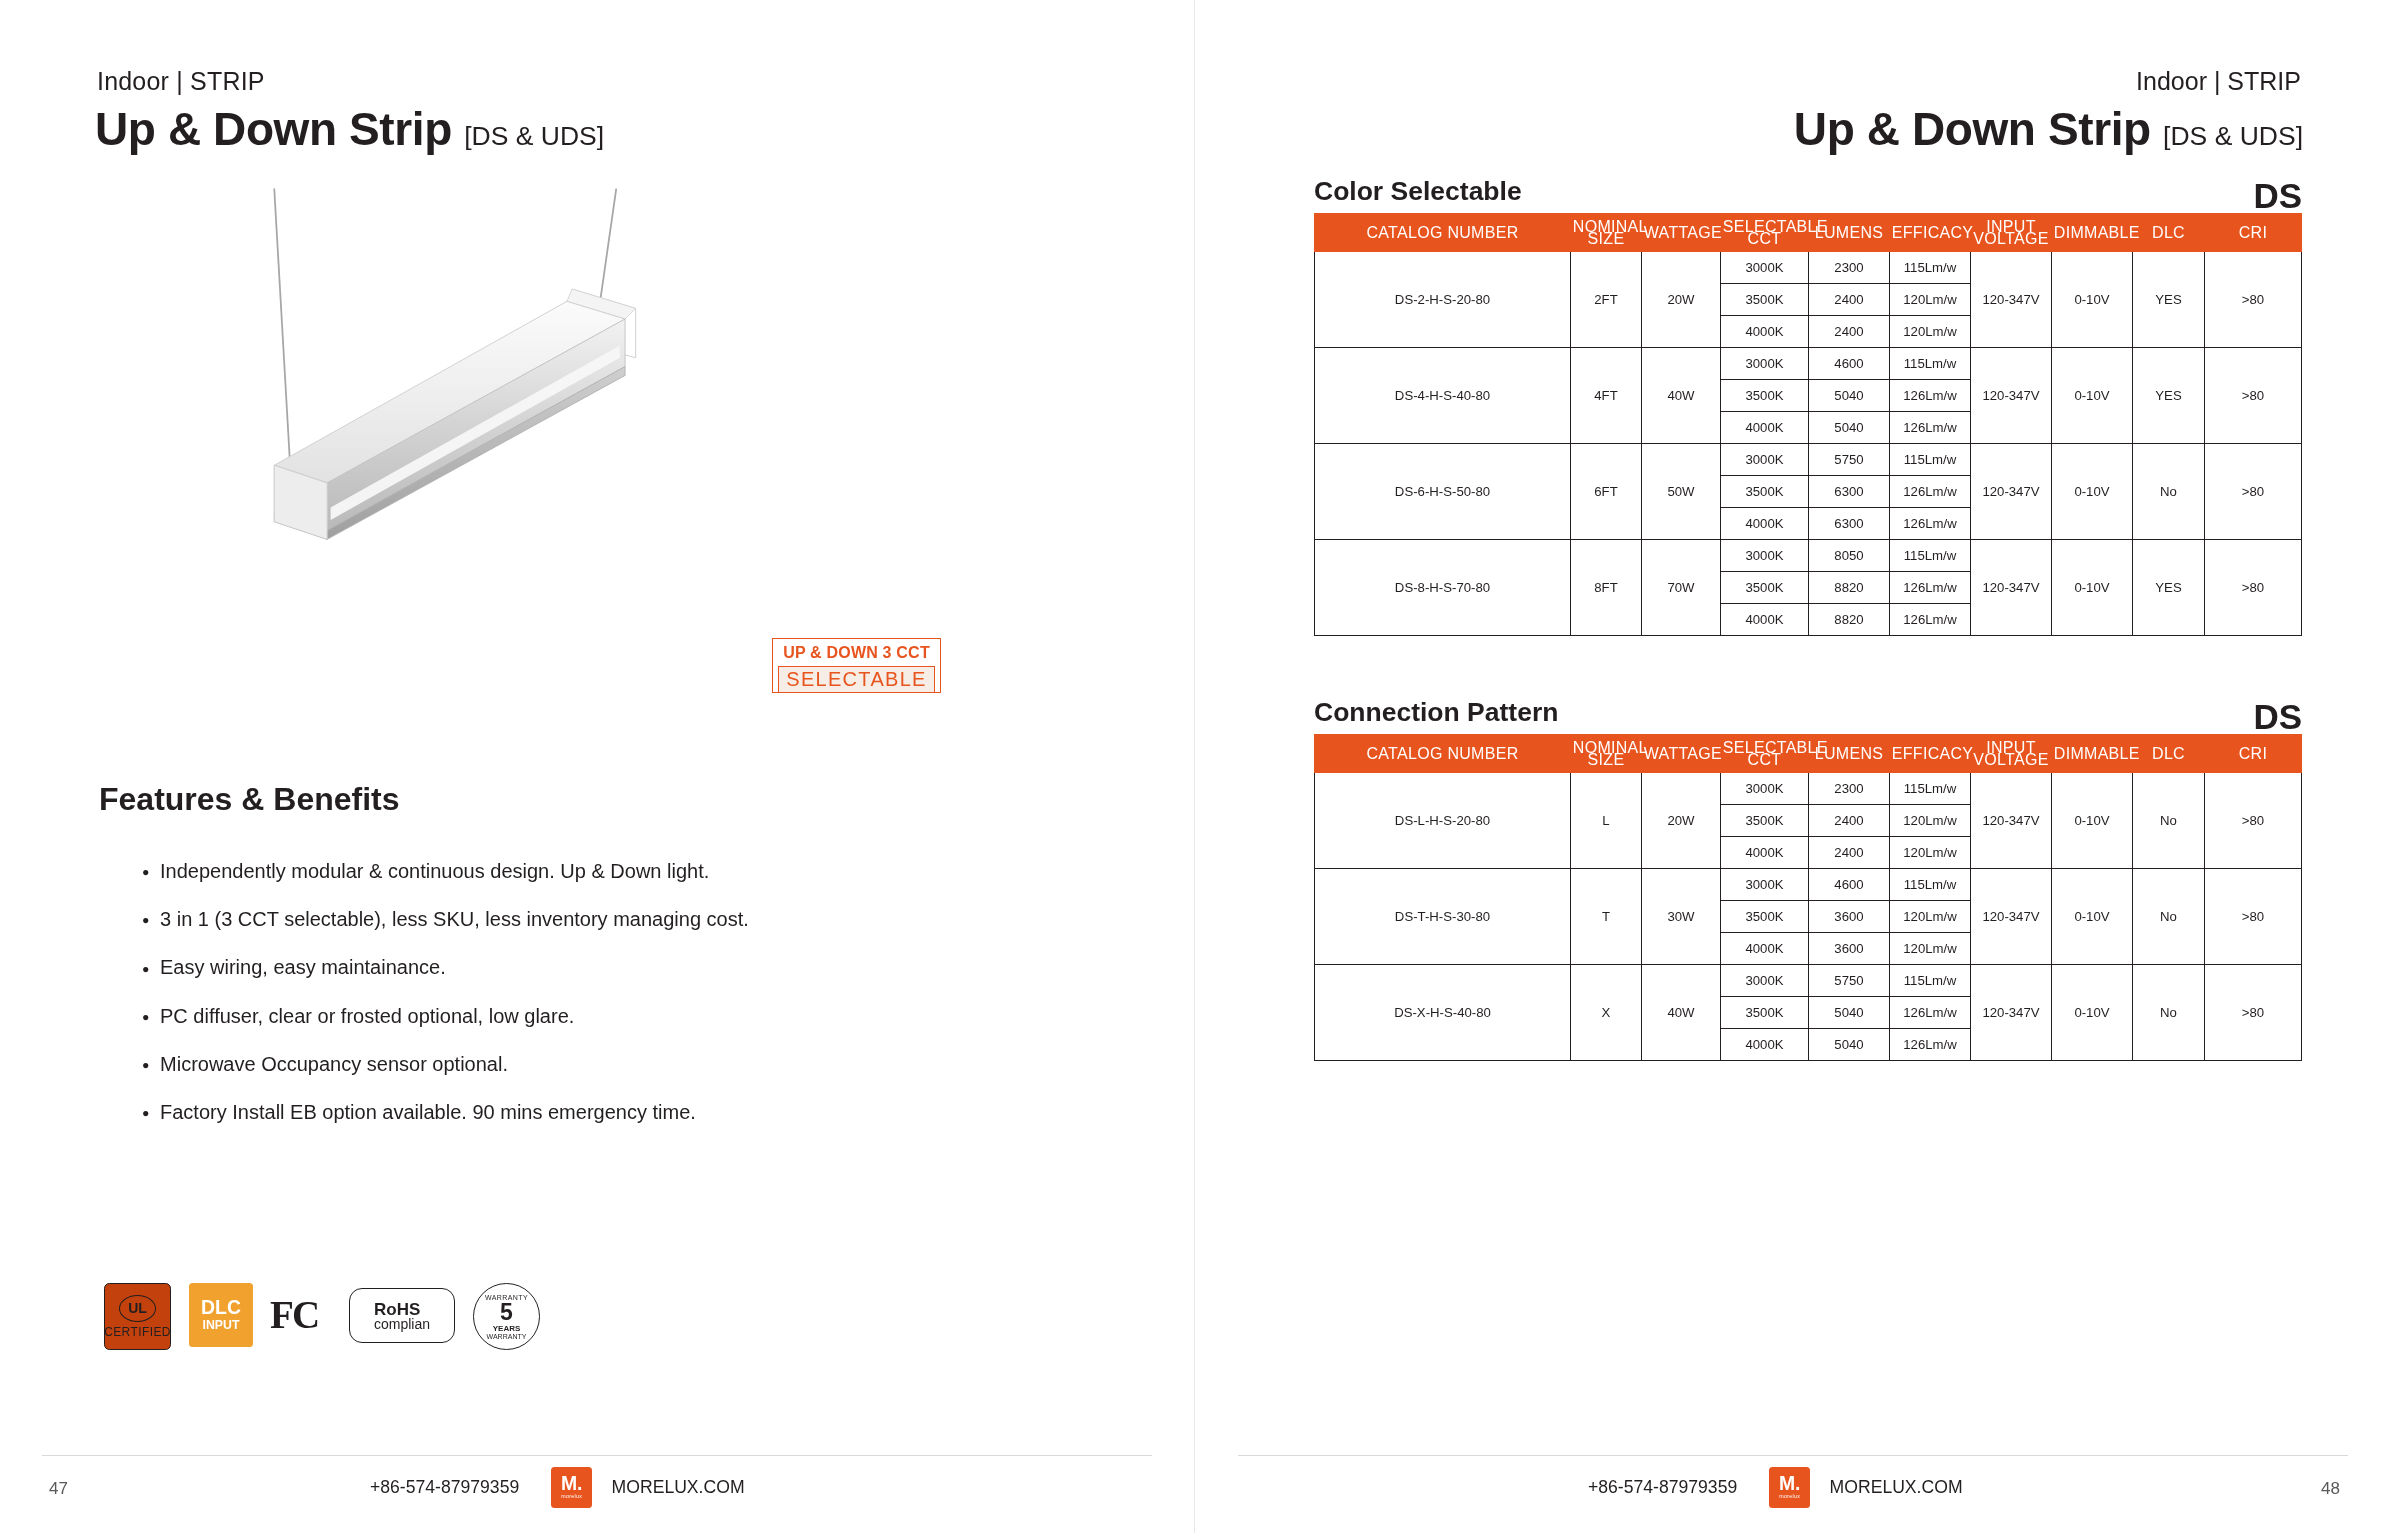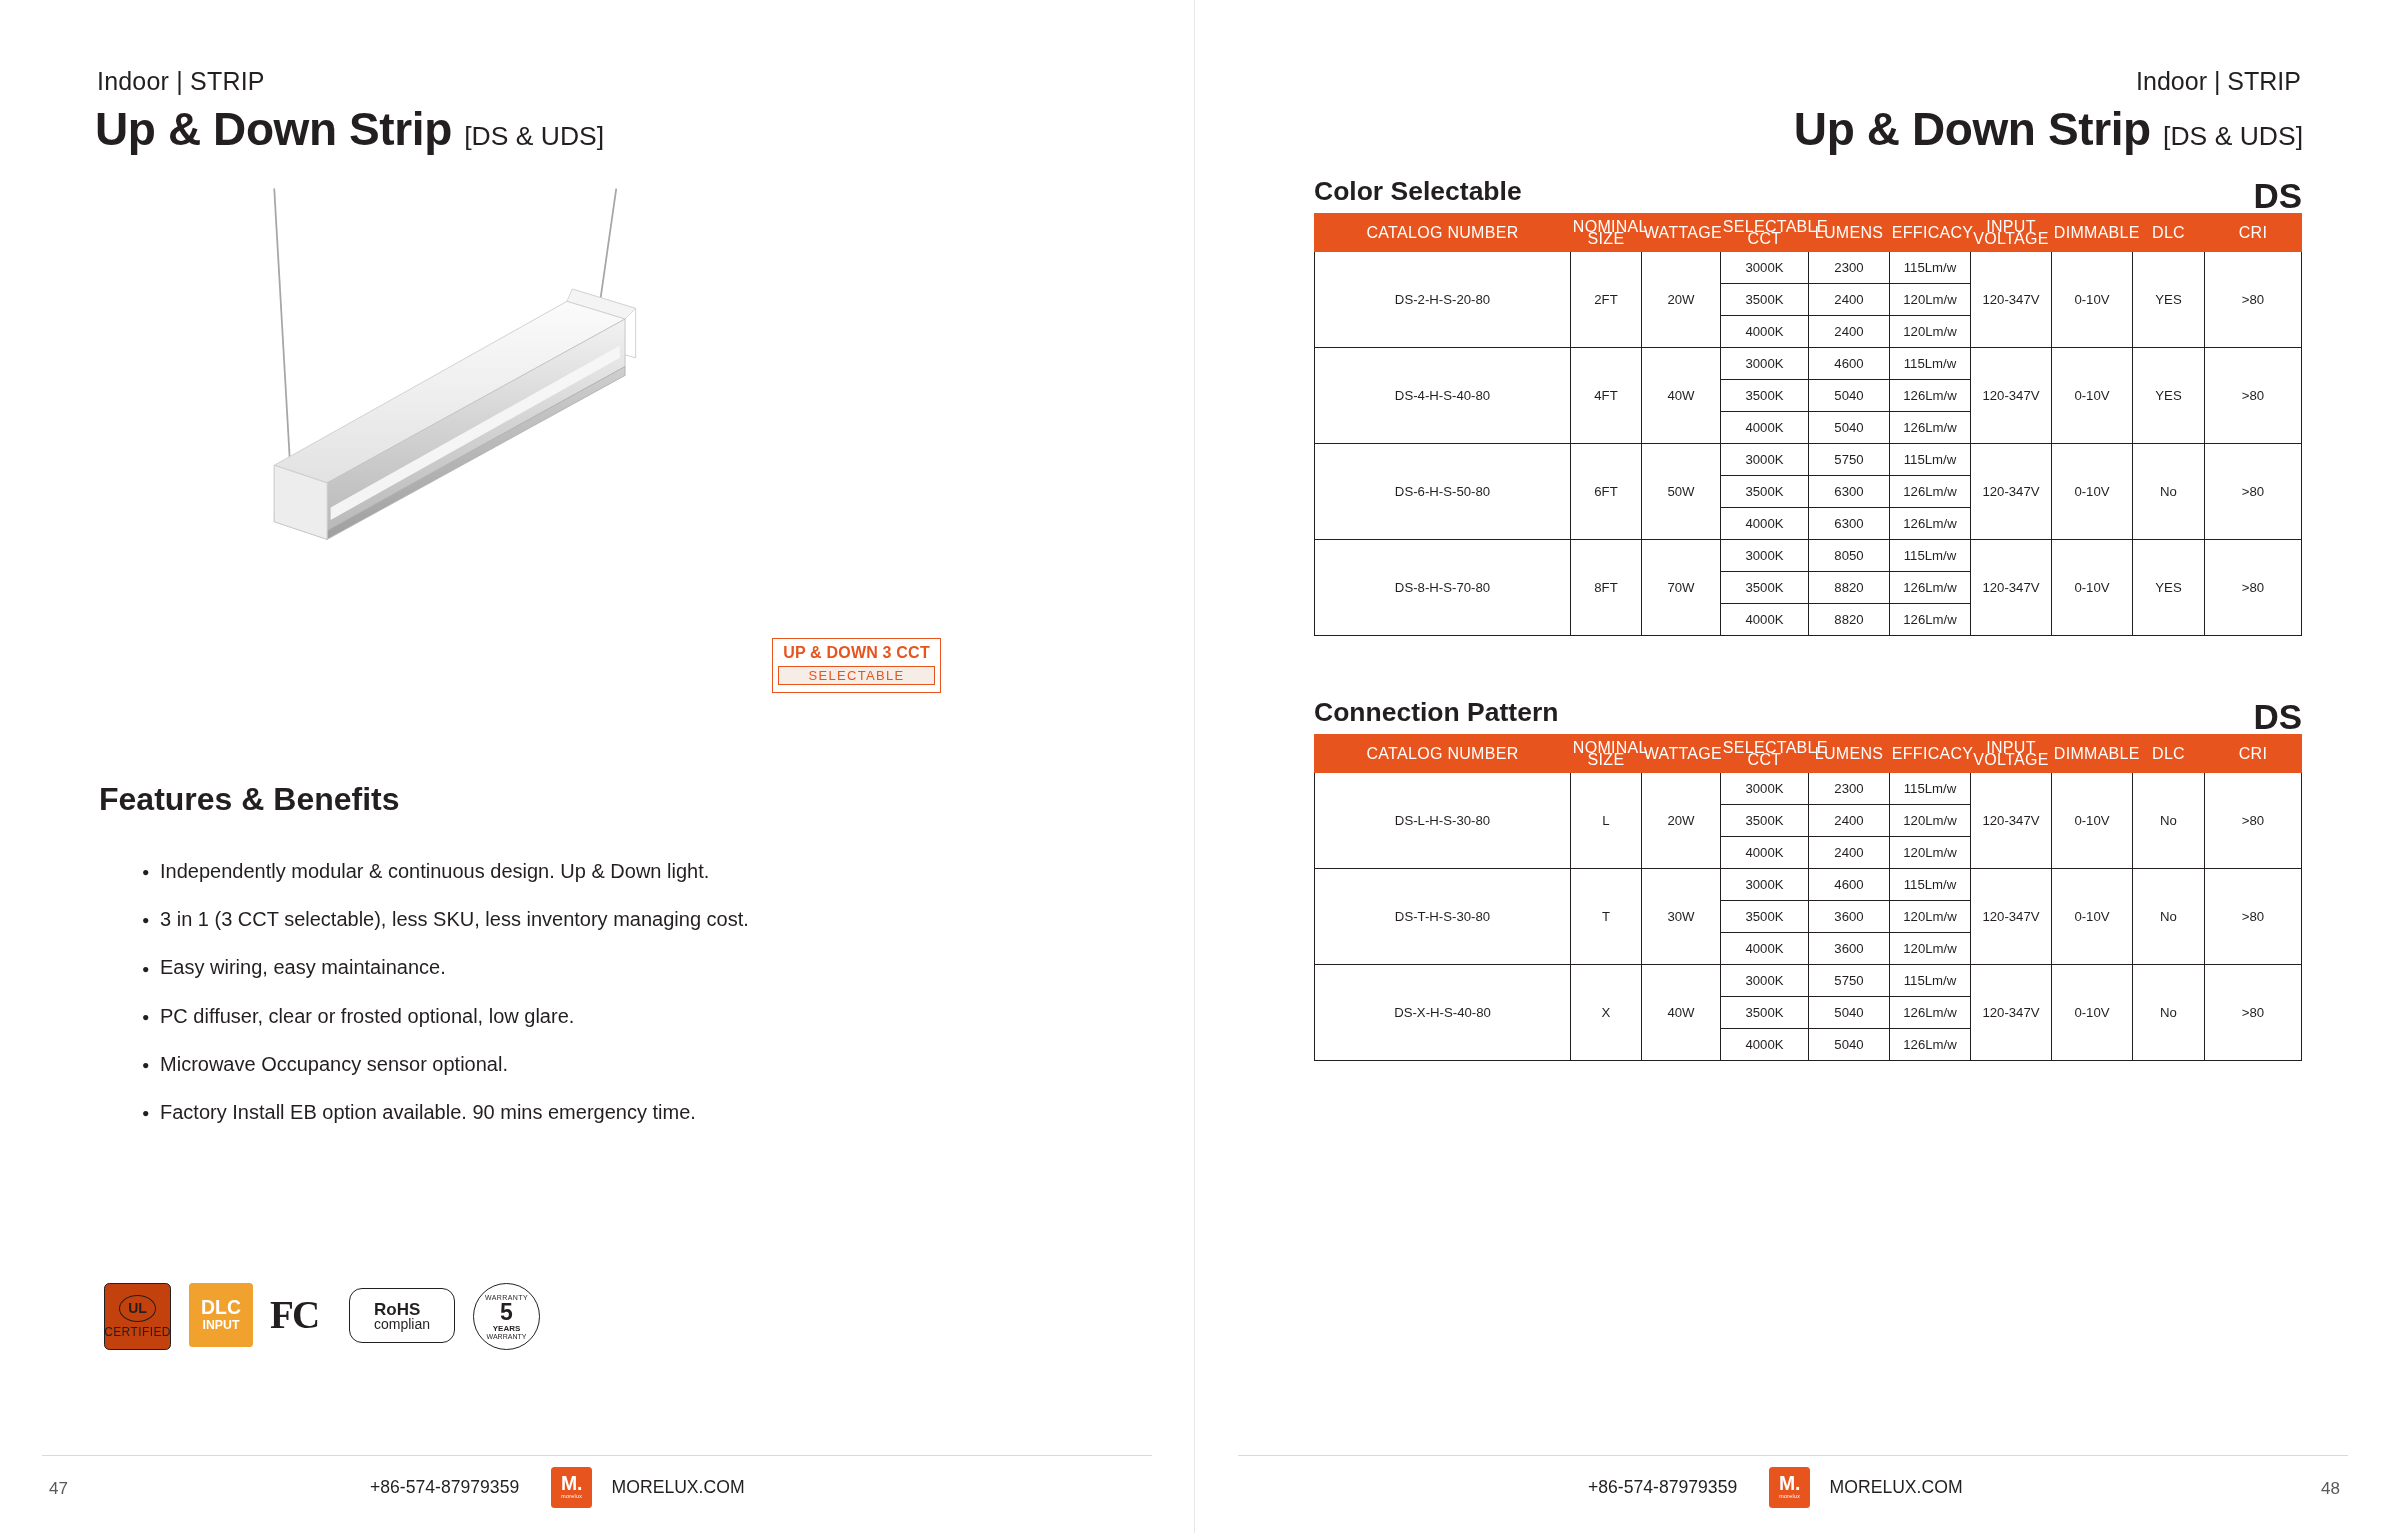--- a/index.html
+++ b/index.html
@@ -26,21 +26,21 @@
 
   .cct-badge{
     position:absolute;left:772px;top:638px;width:169px;height:55px;
     border:1.8px solid #e8541e;box-sizing:border-box;background:#fff;
   }
   .cct-badge .line1{
     font-size:16px;font-weight:bold;color:#e8541e;text-align:center;margin-top:5.3px;letter-spacing:0.2px;
   }
   .cct-badge .line2{
     margin:3.5px 5.3px 0 5.3px;background:#f6ede6;border:0.9px solid #e8541e;color:#e8541e;
-    font-size:13px;text-align:center;letter-spacing:1.3px;padding:0.9px 0 1.8px 0;
+    font-size:20px;text-align:center;letter-spacing:1.3px;padding:0.9px 0 1.8px 0;
   }
 
   .feat-title{position:absolute;left:99px;top:781px;font-size:32px;font-weight:bold;}
   .feat-list{position:absolute;left:102px;top:834px;width:926px;}
   .feat-list li{
     list-style:none;font-size:20px;line-height:47px;color:#231f20;white-space:nowrap;
   }
   .feat-list li::before{content:"\25CF";font-size:12.3px;vertical-align:middle;margin-right:10.6px;}
 
   
@@ -366,21 +366,21 @@
         <th>LUMENS</th>
         <th>EFFICACY</th>
         <th>INPUT VOLTAGE</th>
         <th>DIMMABLE</th>
         <th>DLC</th>
         <th>CRI</th>
       </tr>
     </thead>
     <tbody>
       <tr>
-        <td class="cat" rowspan="3">DS-L-H-S-30-80</td>
+        <td class="cat" rowspan="3">DS-L-H-S-20-80</td>
         <td rowspan="3">L</td>
         <td rowspan="3">20W</td>
         <td>3000K</td>
         <td>2300</td>
         <td>115Lm/w</td>
         <td rowspan="3">120-347V</td>
         <td rowspan="3">0-10V</td>
         <td rowspan="3">No</td>
         <td rowspan="3">&gt;80</td>
       </tr>

